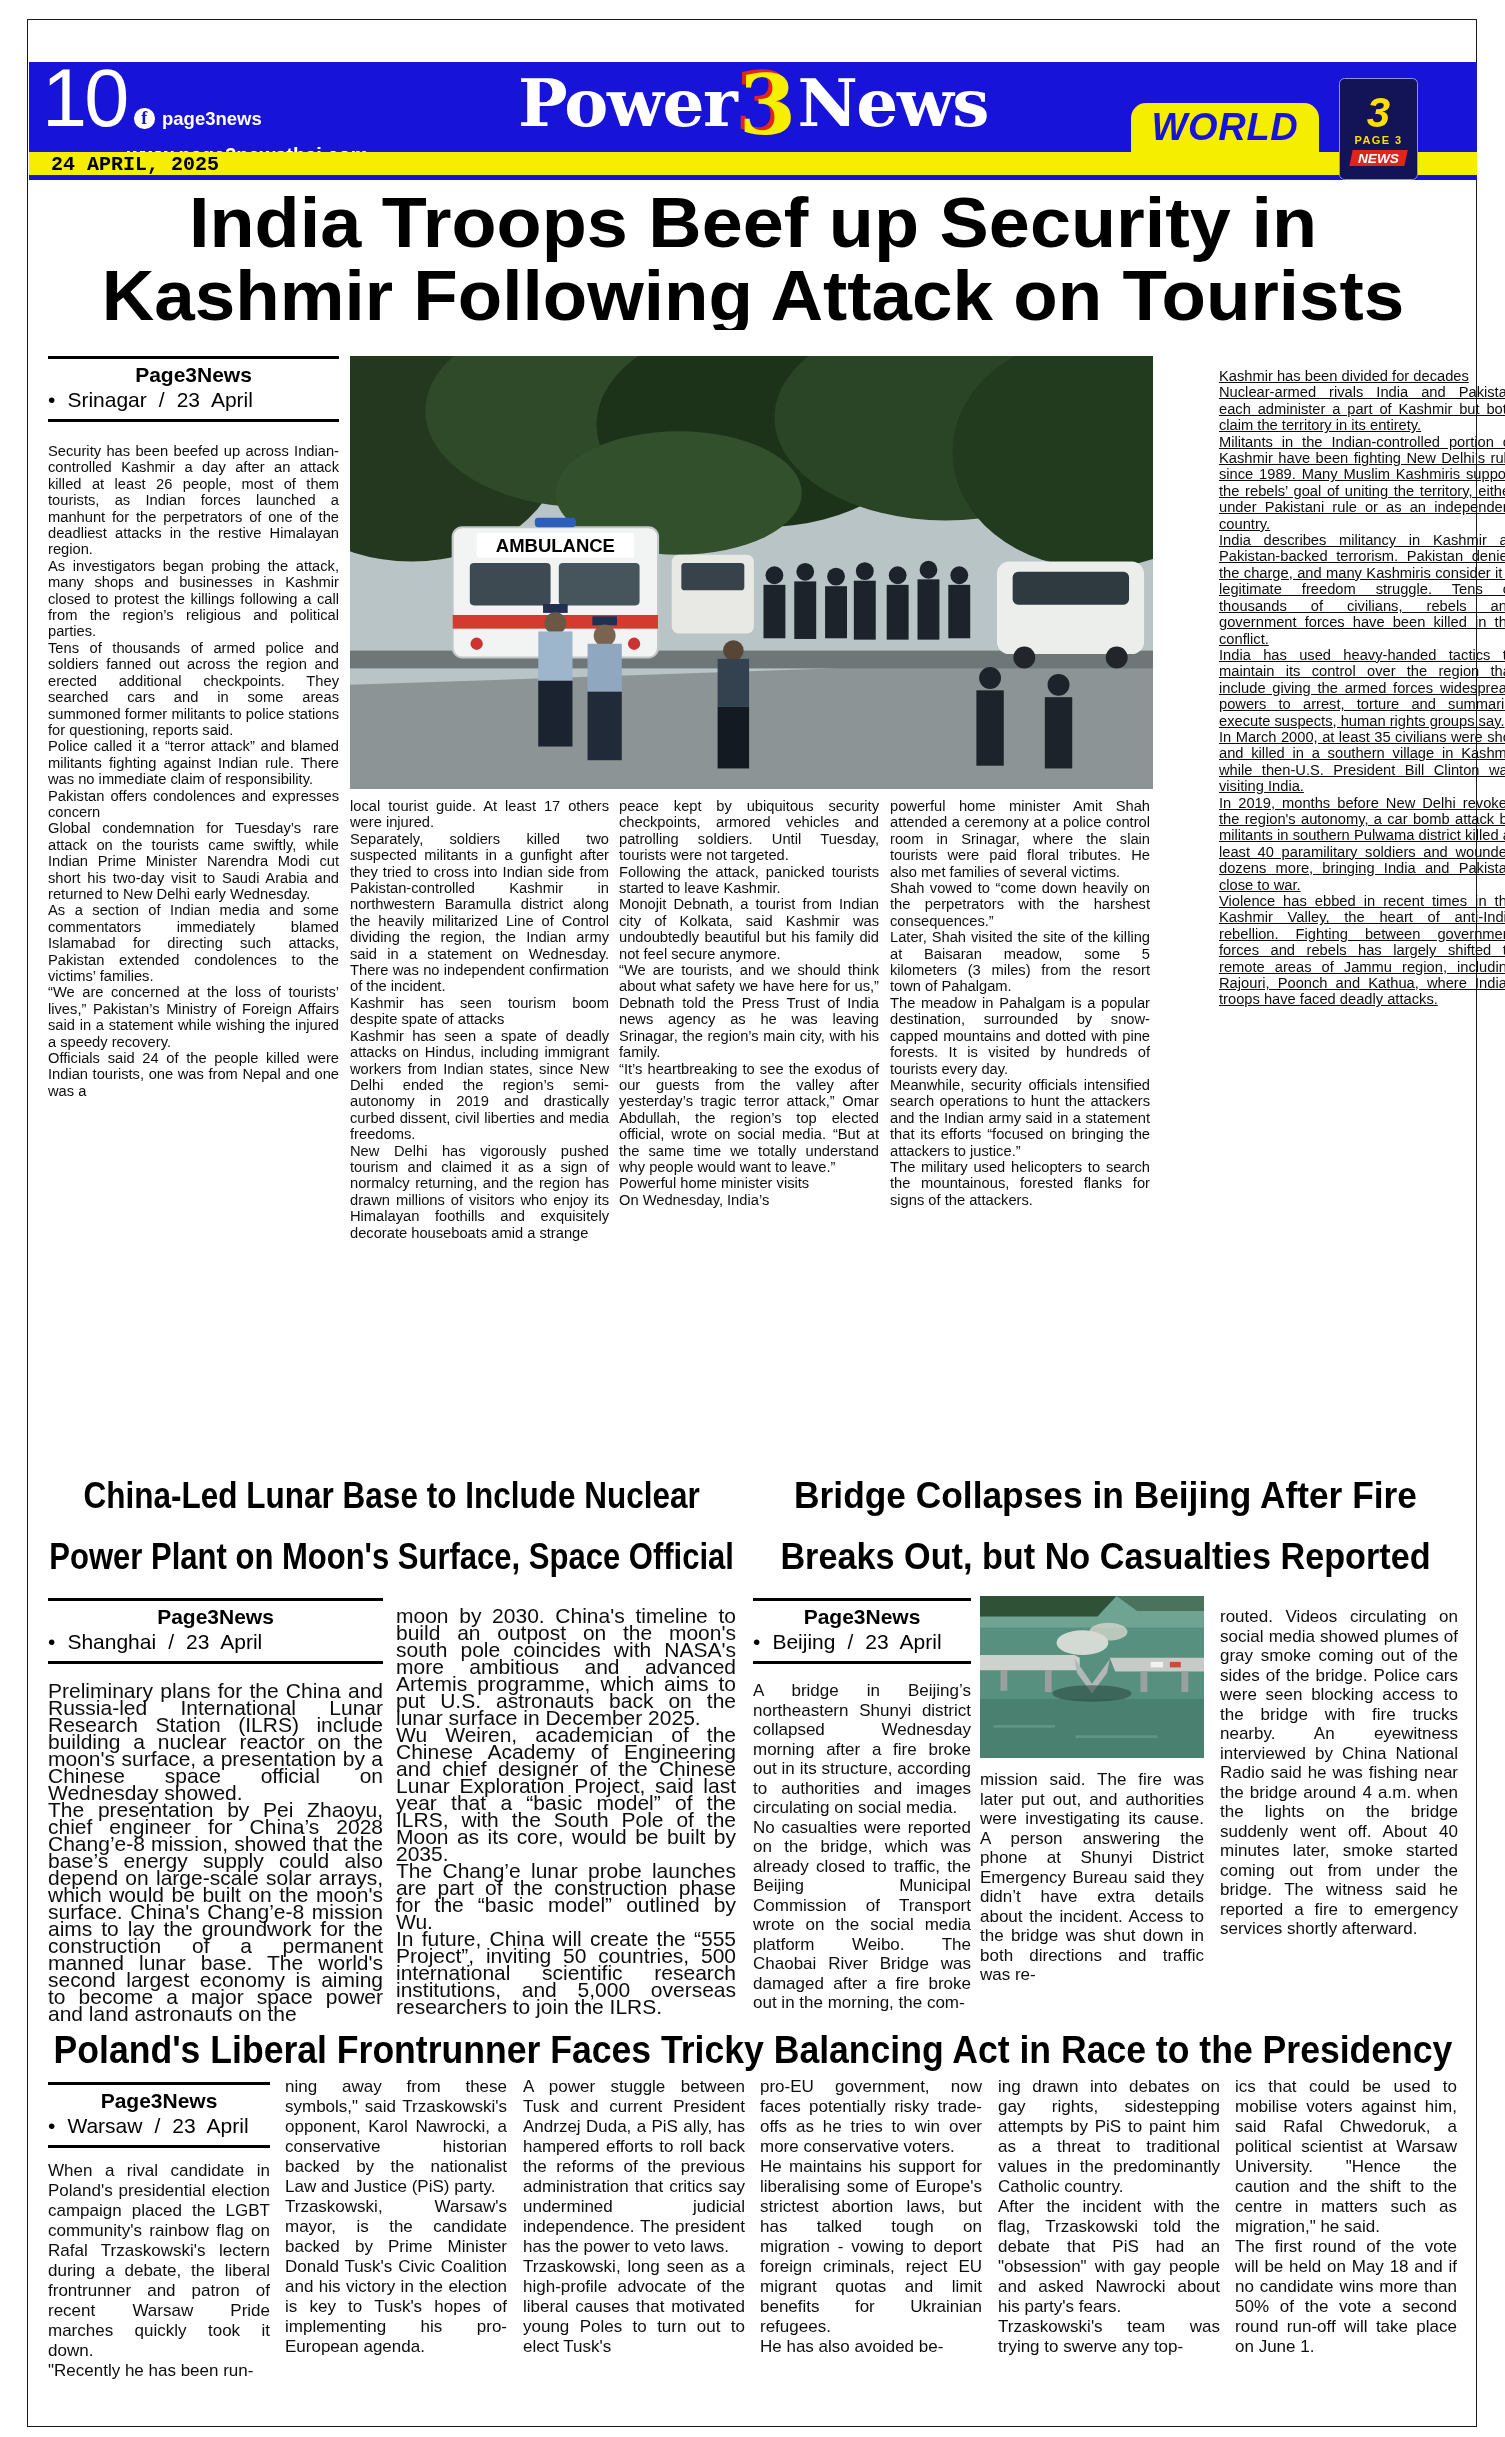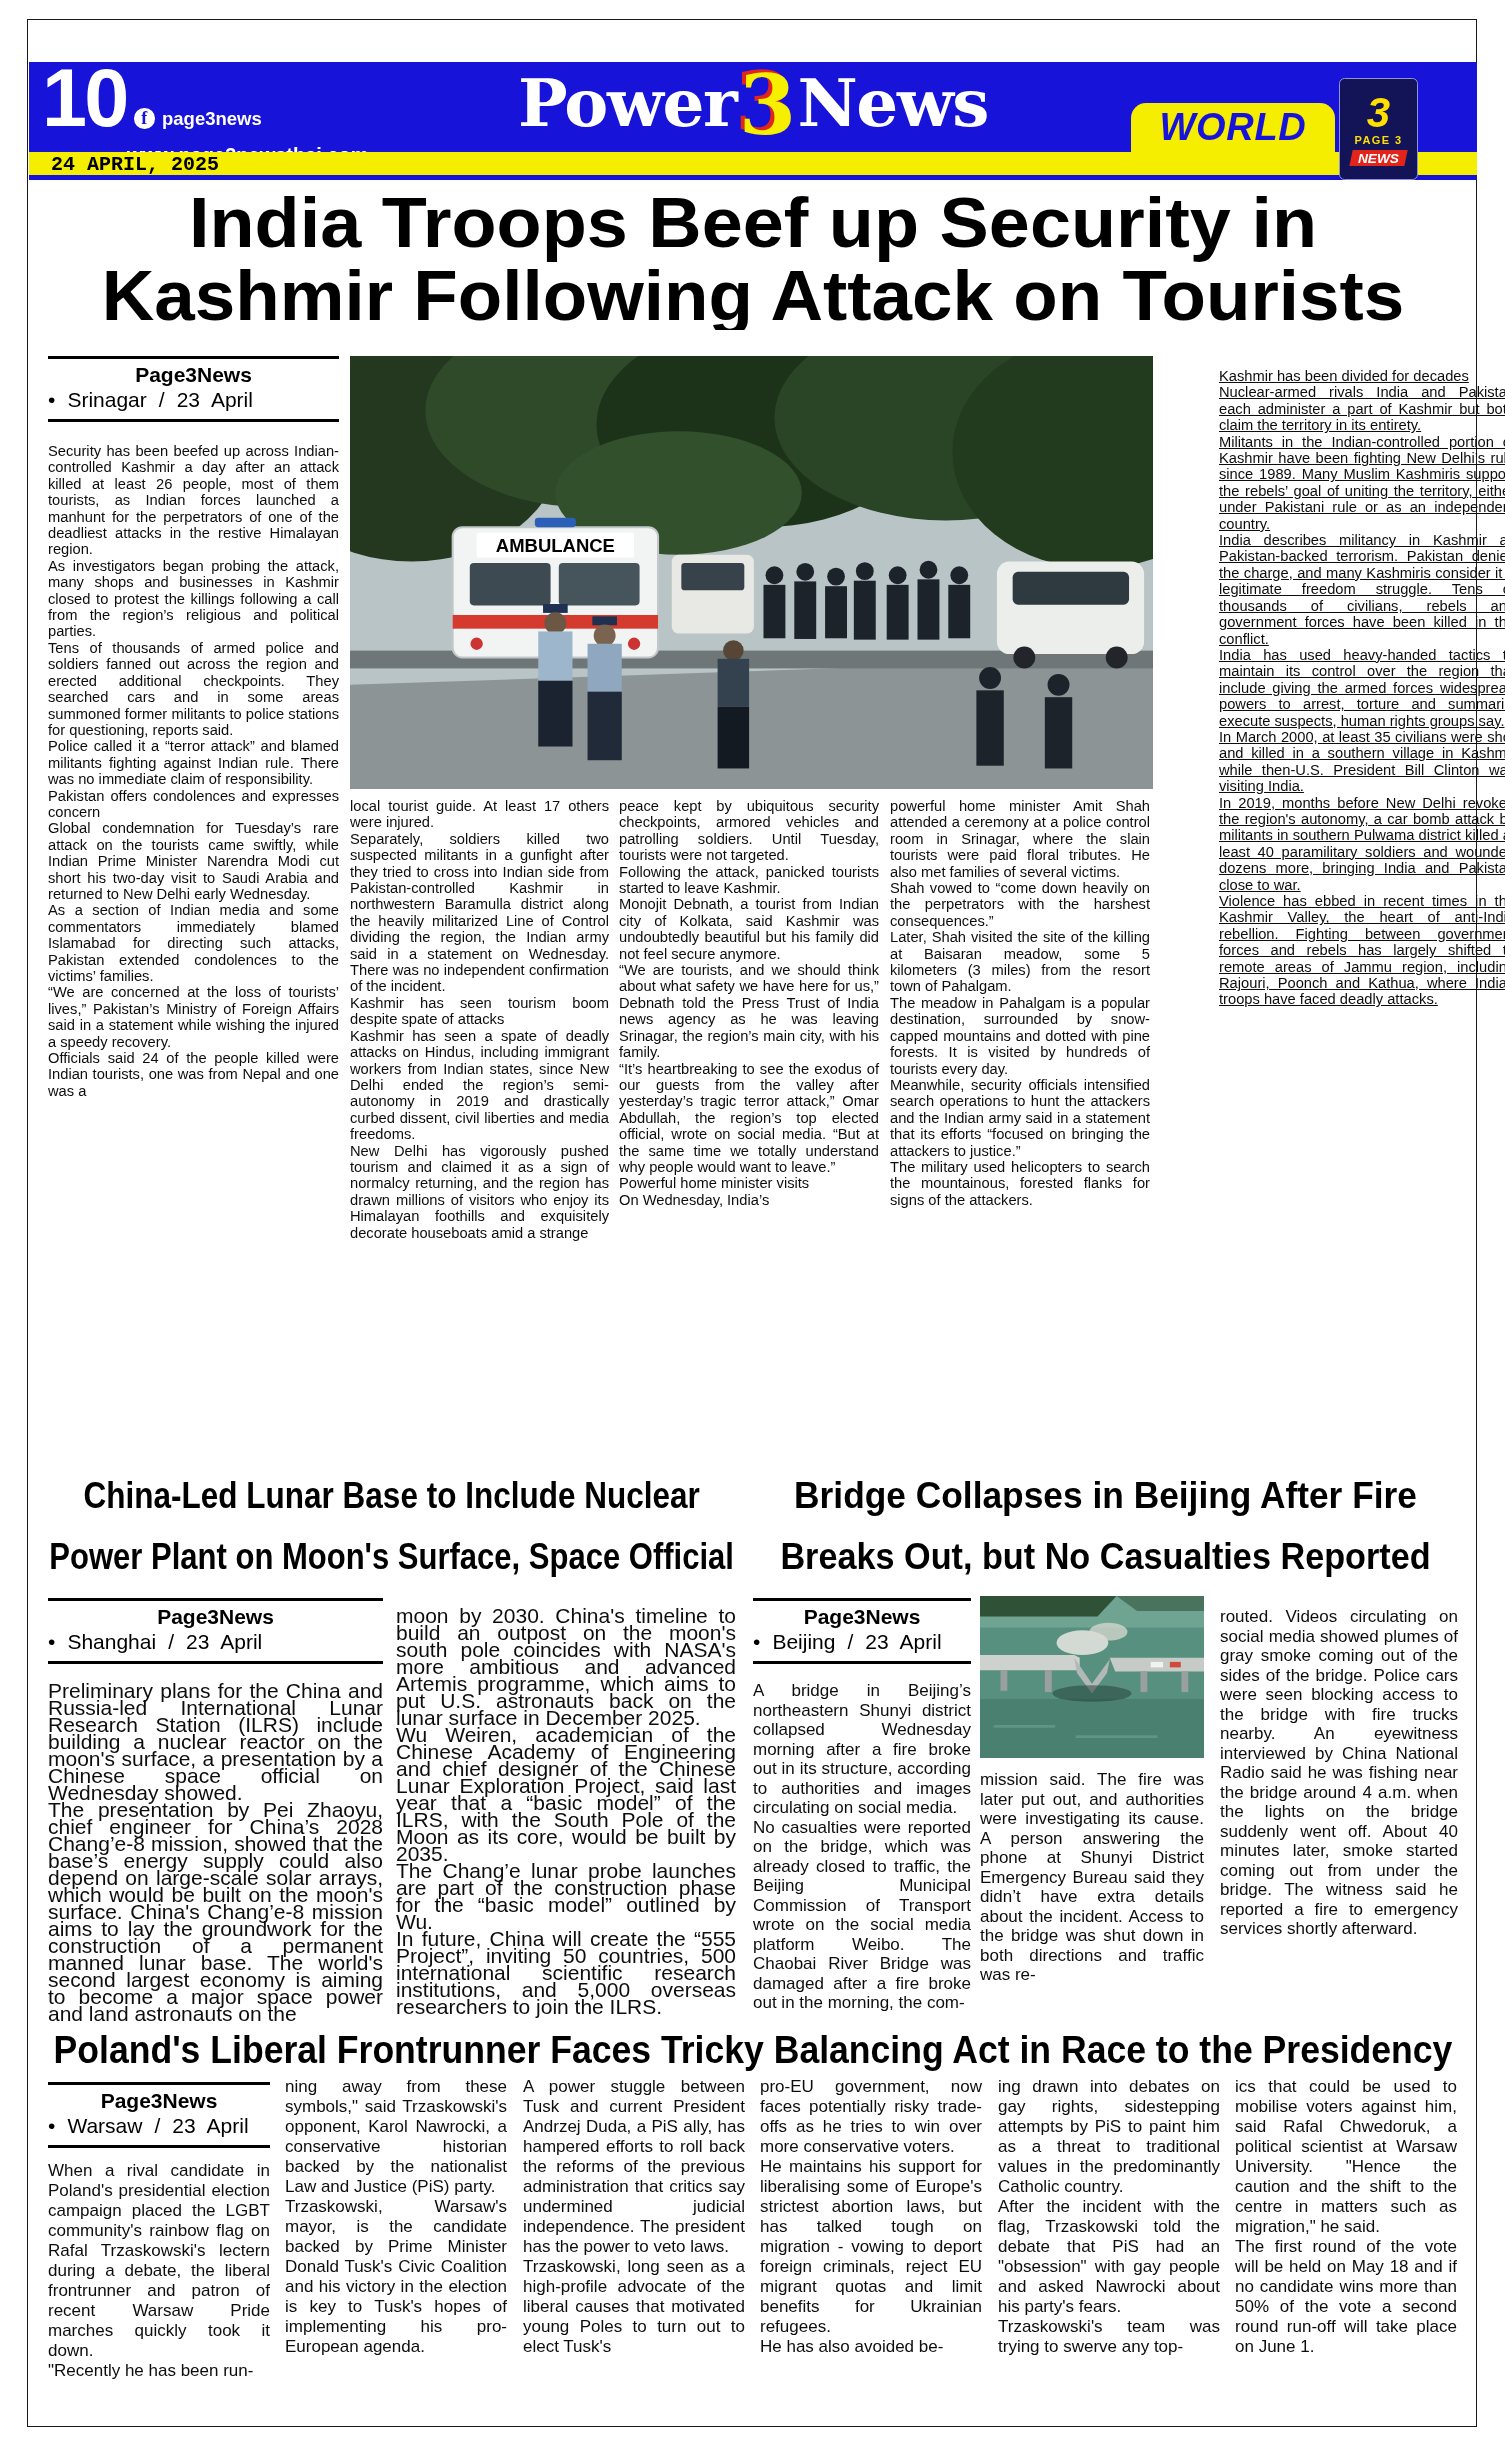--- a/index.html
+++ b/index.html
@@ -1,29 +1,29 @@
 <!DOCTYPE html>
 <html style="font-size:11px"><head>
 <meta charset="utf-8">
 <style>
   html,body{margin:0;padding:0;background:#ffffff;}
   body{width:1506px;height:2438px;position:relative;font-family:"Liberation Sans",sans-serif;color:#000;}
   .abs{position:absolute;}
   .frame{left:27px;top:19px;width:1448px;height:2406px;border:1.4px solid #1a1a1a;}
   
   .banner{left:29px;top:62px;width:1448px;height:90px;background:#1813D8;}
-  .pagenum{left:42px;top:52px;font-size:81px;font-weight:bold;color:#fff;letter-spacing:-2.7px;}
+  .pagenum{left:42px;top:52px;font-size:81px;font-weight:normal;color:#fff;letter-spacing:-2.7px;}
   .fb{left:134px;top:108px;width:20.5px;height:20.5px;background:#fff;border-radius:50%;color:#1813D8;
       font-family:"Liberation Serif",serif;font-weight:bold;font-size:18px;text-align:center;line-height:20.5px;}
   .handle{left:162px;top:108px;font-size:18.5px;font-weight:bold;color:#fff;}
   .website{left:115px;top:144px;font-size:20px;font-weight:bold;color:#fff;margin-left:12px;}
   .masthead{left:0;top:66px;width:1506px;text-align:center;font-family:"DejaVu Serif",serif;
             font-weight:bold;color:#fff;font-size:66px;line-height:75px;letter-spacing:-1.4px;}
   .masthead .m3{color:#f7ef00;font-size:82px;vertical-align:-8.2px;padding:0 2.7px;text-shadow:-4.1px -3.4px 0 #e1251b;}
-  .world-tab{left:1131px;top:103px;width:204px;height:49px;background:#f5ee00;border-radius:15px 15px 0 0;
+  .world-tab{left:1131px;top:103px;width:188px;height:49px;background:#f5ee00;border-radius:15px 15px 0 0;
              text-align:center;}
   .world-tab span{font-size:38px;font-weight:800;font-style:italic;color:#1813D8;line-height:49px;letter-spacing:0.7px;}
   .logo{left:1339px;top:78px;width:77px;height:100px;background:#131457;border:1.4px solid #8d94d8;border-radius:5.5px;
         display:flex;flex-direction:column;align-items:center;justify-content:center;z-index:5;}
   .logo-digit{color:#ffdf00;font-size:42px;font-weight:bold;font-style:italic;line-height:41px;}
   .logo-sub{color:#ffdf00;font-size:11px;font-weight:bold;letter-spacing:1.4px;margin-top:1.4px;}
   .logo-news{background:#e1251b;transform:skewX(-12deg);padding:0.7px 6.8px;margin-top:4.1px;}
   .logo-news span{display:inline-block;transform:skewX(12deg);color:#fff;font-size:13.7px;font-weight:bold;font-style:italic;}
   .datestrip{left:29px;top:152px;width:1448px;height:23px;background:#f5ee00;}
   .dateline{left:51px;top:153px;font-size:20px;font-weight:bold;color:#000;font-family:Liberation Mono, monospace;}

